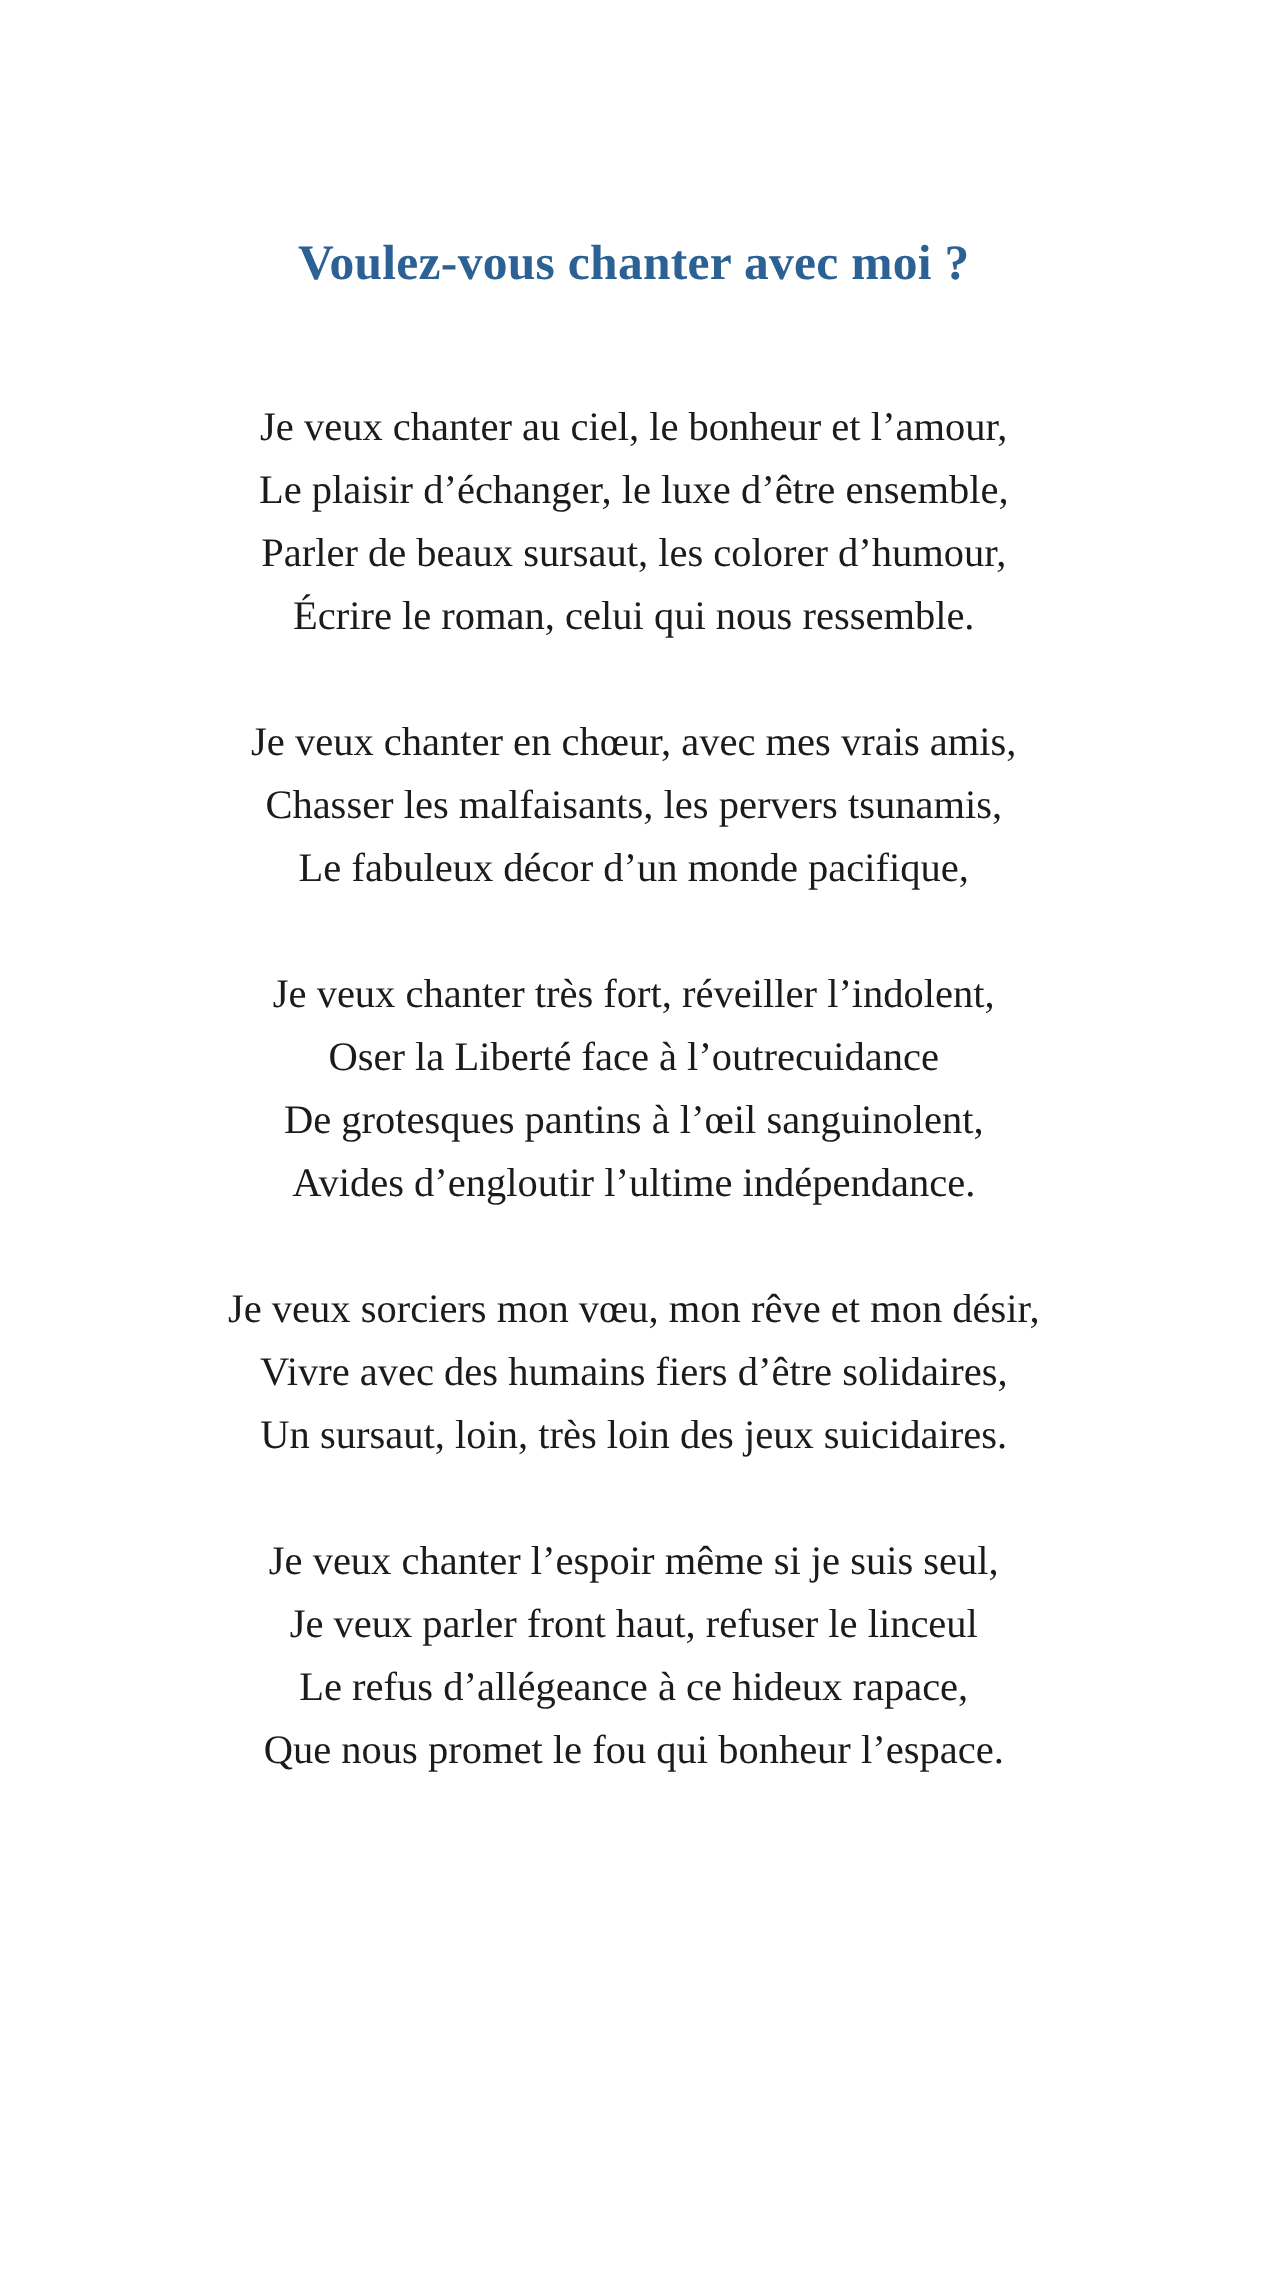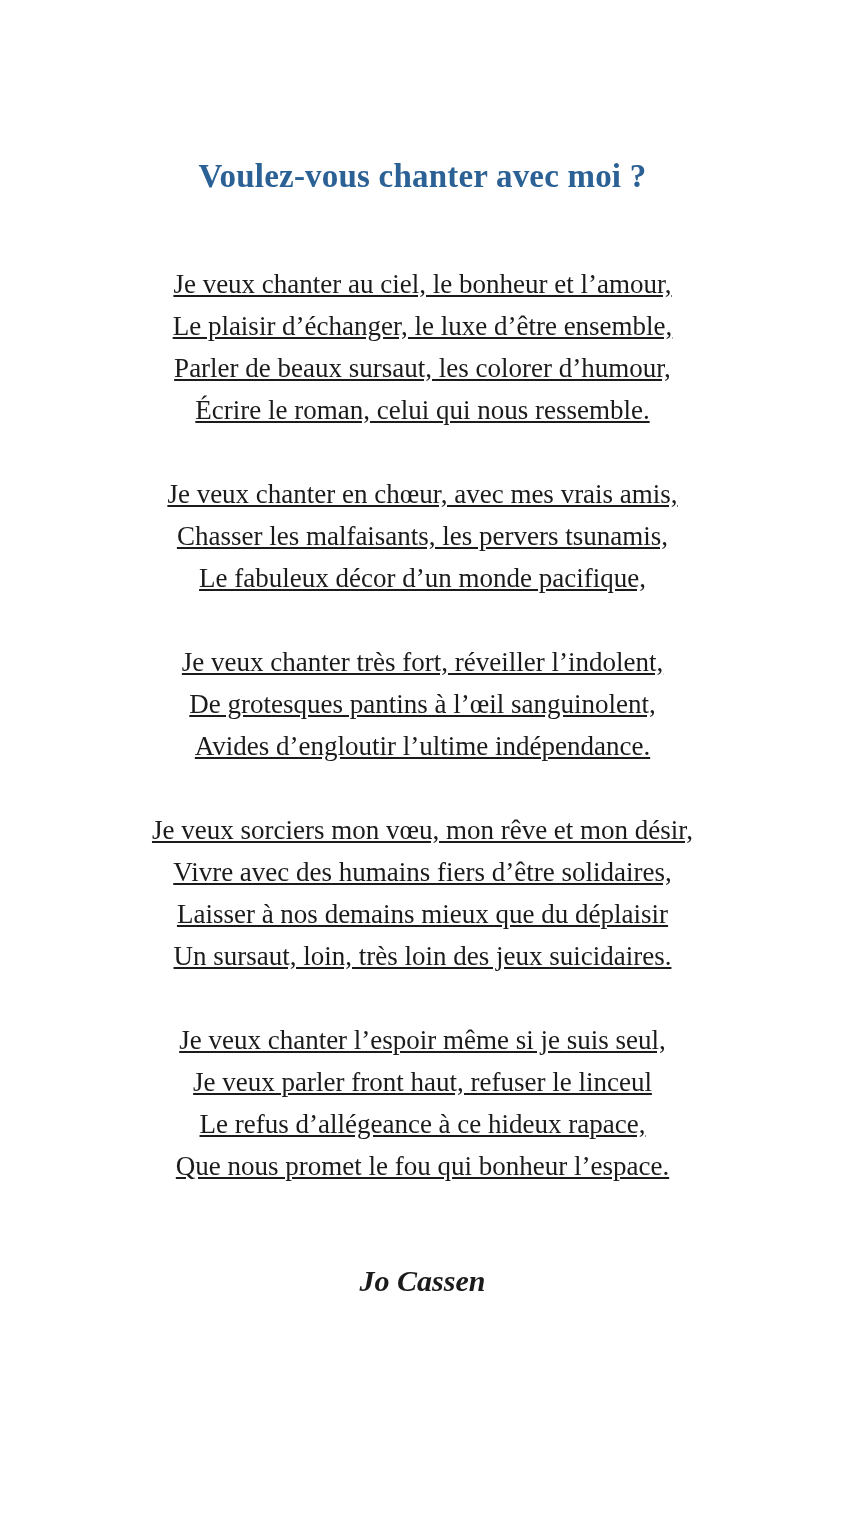--- a/index.html
+++ b/index.html
@@ -34,21 +34,20 @@
   }
   .stanza.first {
     margin-top: 66px;
   }
   .poem-line {
     margin: 0;
     text-align: center;
     font-size: 27px;
     line-height: 42px;
     color: #1b1b1b;
-    text-decoration: underline;
   }
   .signature {
     margin: 73px 0 0 0;
     text-align: center;
     font-size: 30px;
     font-weight: bold;
     font-style: italic;
     line-height: 42px;
     color: #1b1b1b;
   }
@@ -70,35 +69,34 @@
     </div>
 
     <div class="stanza">
       <p class="poem-line">Je veux chanter en chœur, avec mes vrais amis,</p>
       <p class="poem-line">Chasser les malfaisants, les pervers tsunamis,</p>
       <p class="poem-line">Le fabuleux décor d’un monde pacifique,</p>
     </div>
 
     <div class="stanza">
       <p class="poem-line">Je veux chanter très fort, réveiller l’indolent,</p>
+      <p class="poem-line">Oser la Liberté face à l’outrecuidance</p>
       <p class="poem-line">De grotesques pantins à l’œil sanguinolent,</p>
       <p class="poem-line">Avides d’engloutir l’ultime indépendance.</p>
     </div>
 
     <div class="stanza">
       <p class="poem-line">Je veux sorciers mon vœu, mon rêve et mon désir,</p>
       <p class="poem-line">Vivre avec des humains fiers d’être solidaires,</p>
-      <p class="poem-line">Laisser à nos demains mieux que du déplaisir</p>
       <p class="poem-line">Un sursaut, loin, très loin des jeux suicidaires.</p>
     </div>
 
     <div class="stanza">
       <p class="poem-line">Je veux chanter l’espoir même si je suis seul,</p>
       <p class="poem-line">Je veux parler front haut, refuser le linceul</p>
       <p class="poem-line">Le refus d’allégeance à ce hideux rapace,</p>
       <p class="poem-line">Que nous promet le fou qui bonheur l’espace.</p>
     </div>
 
   </div>
 
-  <div class="signature">Jo Cassen</div>
 
 </div>
 
 </body></html>

